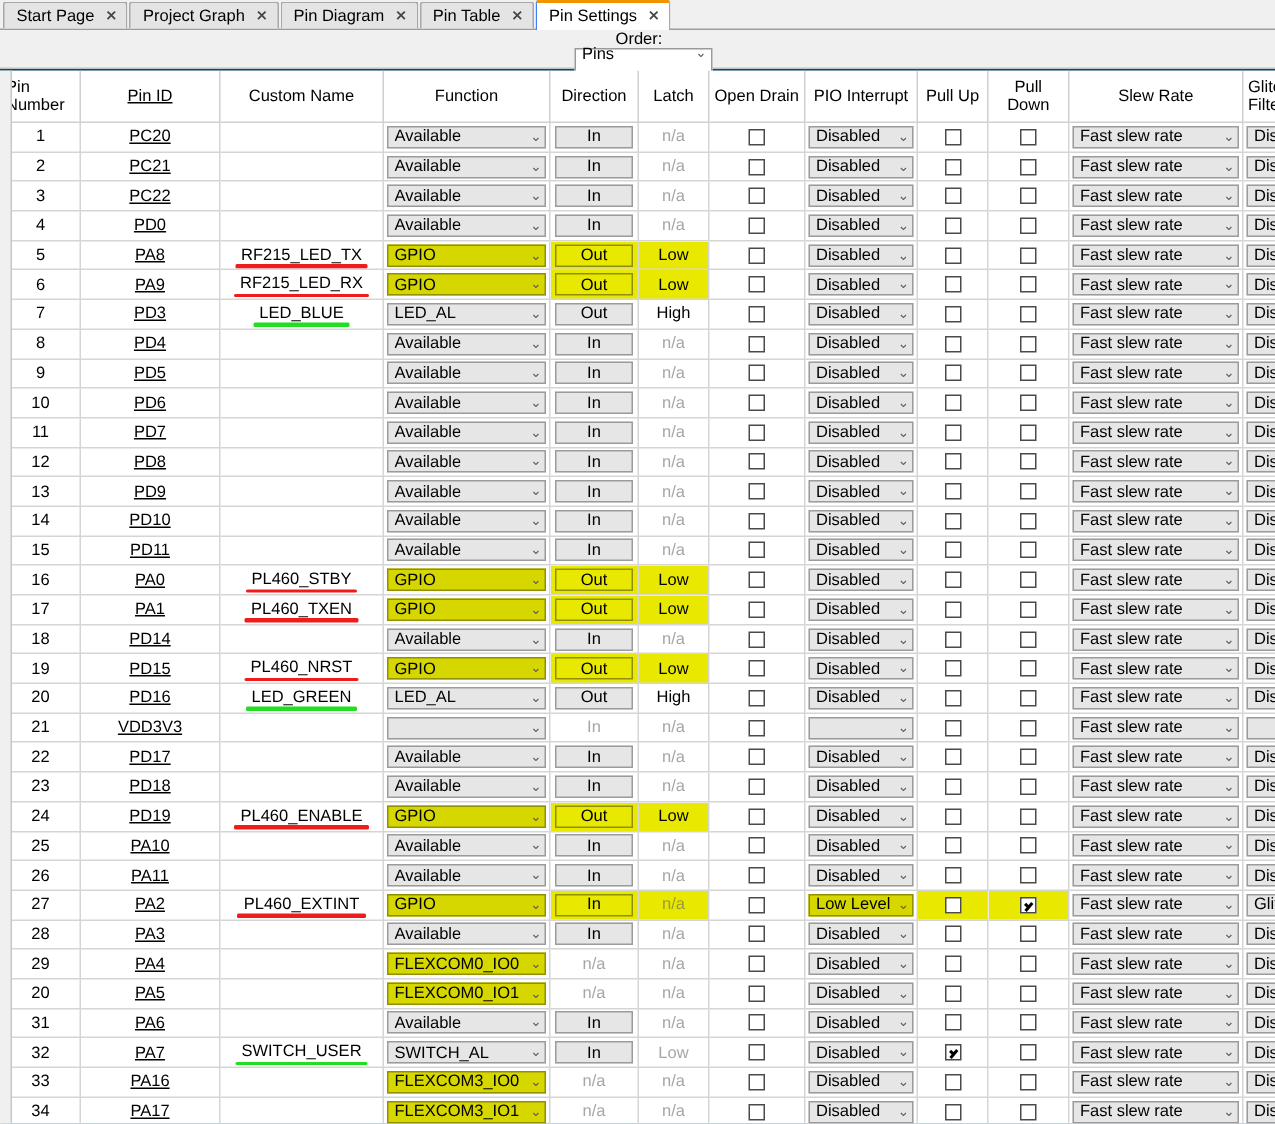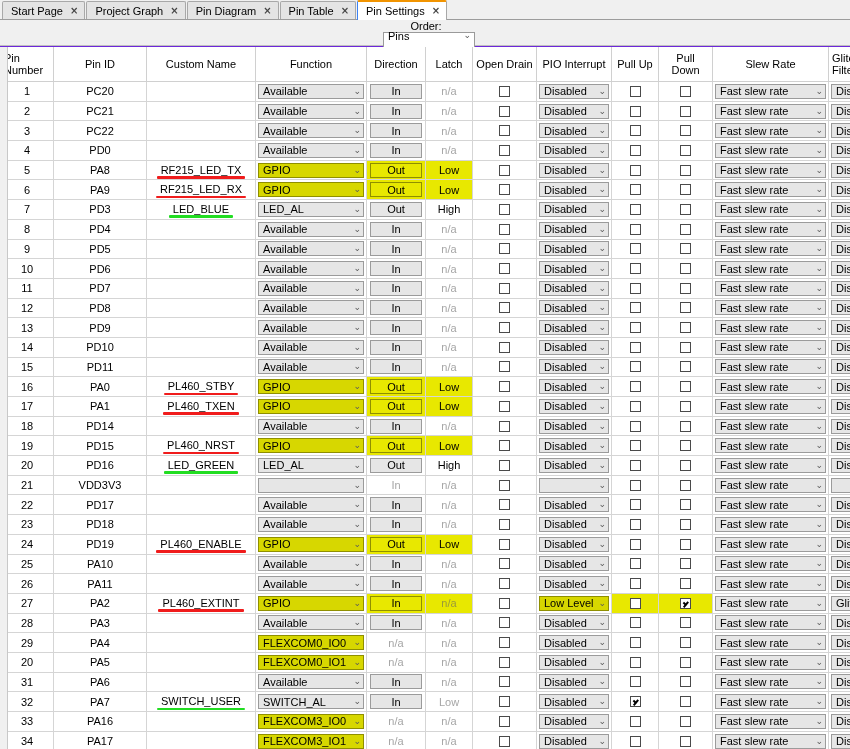--- a/index.html
+++ b/index.html
@@ -3,21 +3,21 @@
 <meta charset="utf-8">
 <style>
   html,body{margin:0;padding:0;}
   body{
     width:850px;height:749px;overflow:hidden;
     background:#ffffff;
     font-family:"Liberation Sans","DejaVu Sans",sans-serif;
     font-size:11px;color:#000;
     -webkit-font-smoothing:none;
   }
-  #app{width:850px;height:749px;position:relative;background:#6d28d9;}
+  #app{width:850px;height:749px;position:relative;background:#0c4a6e;}
 
   
   .tabbar{
     height:20px;background:#f0f0f0;
     border-bottom:1px solid #9c9c9c;
     display:flex;align-items:flex-end;
     padding-left:2px;box-sizing:border-box;
   }
   .tab{
     height:18px;display:flex;align-items:center;
@@ -84,21 +84,21 @@
     line-height:12px;
   }
   table.grid th.lefthdr{text-align:left;padding-left:3px;}
   table.grid td{
     border:1px solid #d5d5d5;
     height:18.7px;padding:0;text-align:center;
     font-size:11px;color:#000;vertical-align:middle;
     overflow:hidden;white-space:nowrap;
   }
   .c-num{width:46px;}
-  .c-pid{width:86px;}
+  .c-pid{width:86px;text-decoration:underline;}
   .c-name{width:102px;}
   .c-fn{width:104px;}
   .c-dir{width:52px;margin-left:40px;}
   .c-latch{width:40px;}
   .c-od{width:57px;}
   .c-pio{width:68px;}
   .c-pu{width:40px;}
   .c-pd{width:47px;}
   .c-slew{width:109px;}
   .c-glitch{width:95px;}

